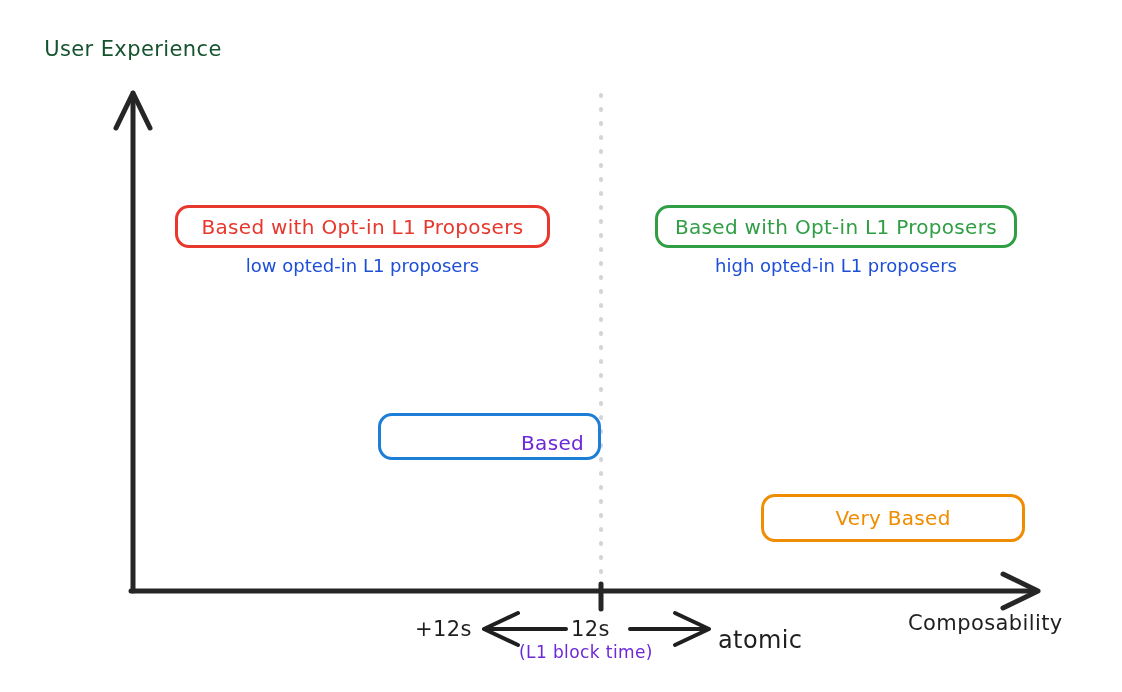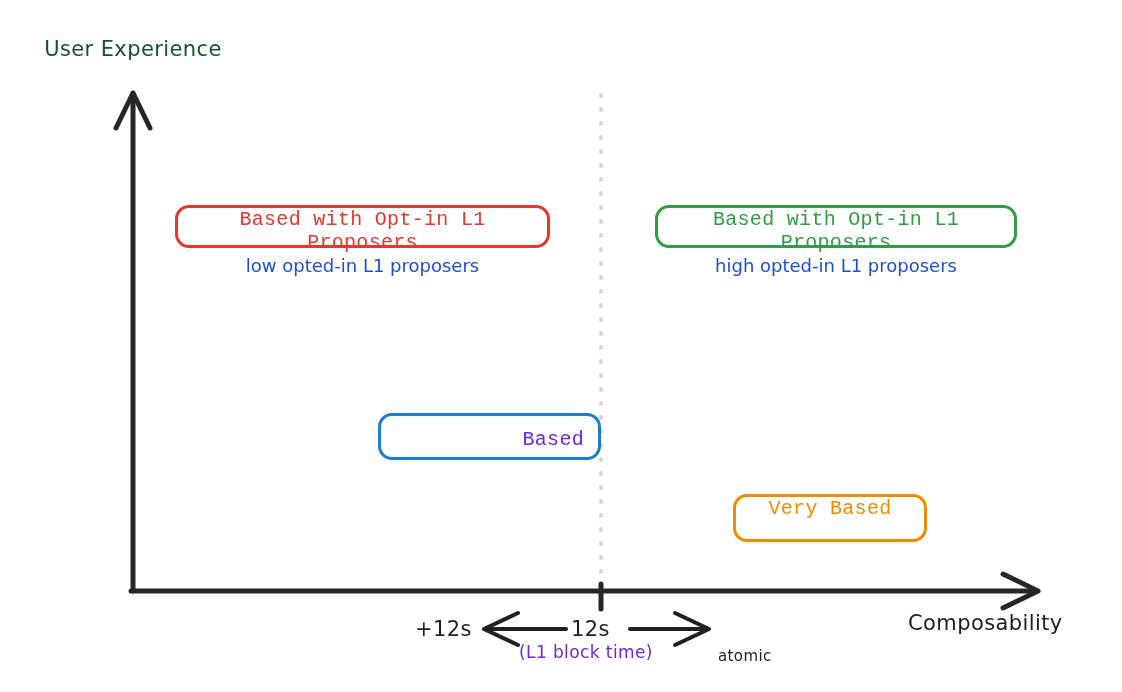--- a/index.html
+++ b/index.html
@@ -47,21 +47,21 @@
 
   
   .box {
     position: absolute;
     box-sizing: border-box;
     border-style: solid;
     border-width: 3px;
     border-radius: 14px;
     background: #ffffff;
     display: flex;
-    font-family: Liberation Mono, monospace;
+    align-items: center;
   }
   .box span {
     font-size: 20px;
     letter-spacing: 0.3px;
     width: 100%;
   }
 
   #box-based-low {
     left: 175px; top: 205px;
     width: 375px; height: 43px;
@@ -77,22 +77,22 @@
   #box-based-high span { color: #2f9e44; text-align: center; }
 
   #box-based {
     left: 378px; top: 413px;
     width: 223px; height: 47px;
     border-color: #1c7ed6;
   }
   #box-based span { color: #6d28d9; text-align: right; padding-right: 14px; margin-top: 12px; }
 
   #box-very-based {
-    left: 733px; top: 494px;
-    width: 194px; height: 48px;
+    left: 761px; top: 494px;
+    width: 264px; height: 48px;
     border-color: #f08c00;
   }
   #box-very-based span { color: #f08c00; text-align: center; }
 
   
   .caption {
     position: absolute;
     font-size: 18px;
     color: #1d4ed8;
     text-align: center;
@@ -103,22 +103,22 @@
   
   #tick-plus12s {
     left: 415px; top: 617px;
     font-size: 21px;
   }
   #tick-12s {
     left: 571px; top: 617px;
     font-size: 21px;
   }
   #tick-atomic {
-    left: 718px; top: 647px;
-    font-size: 15px;
+    left: 718px; top: 626px;
+    font-size: 24px;
   }
   #tick-blocktime {
     left: 519px; top: 642px;
     font-size: 17px;
     color: #6d28d9;
   }
 </style>
 </head>
 <body>
 

